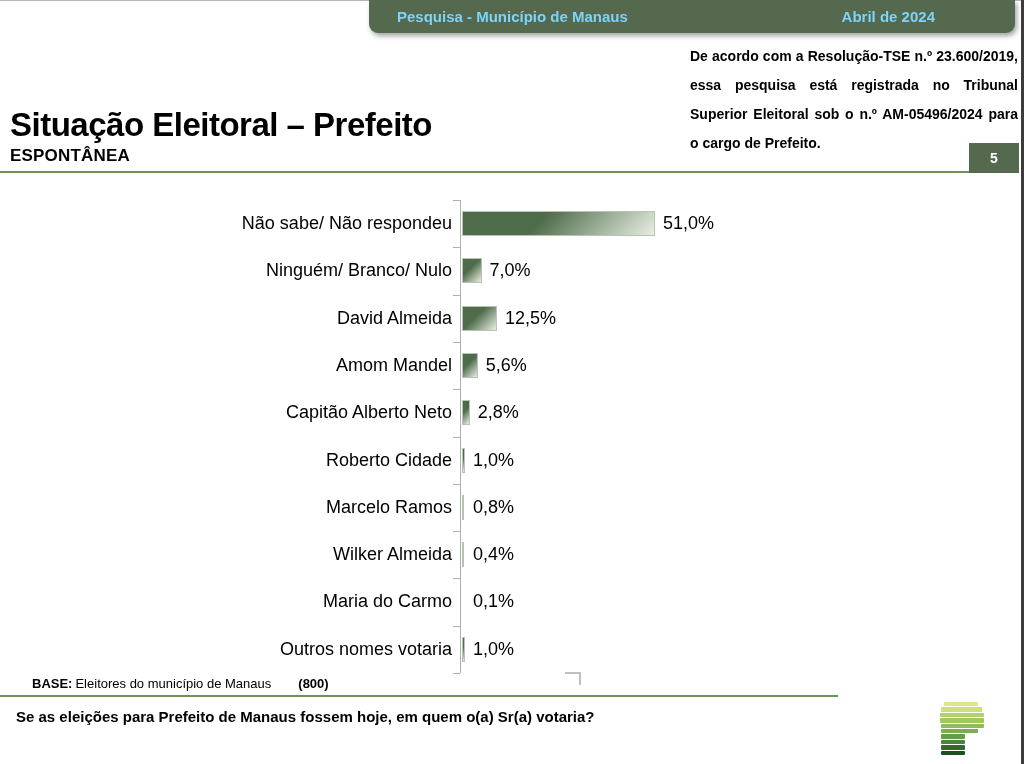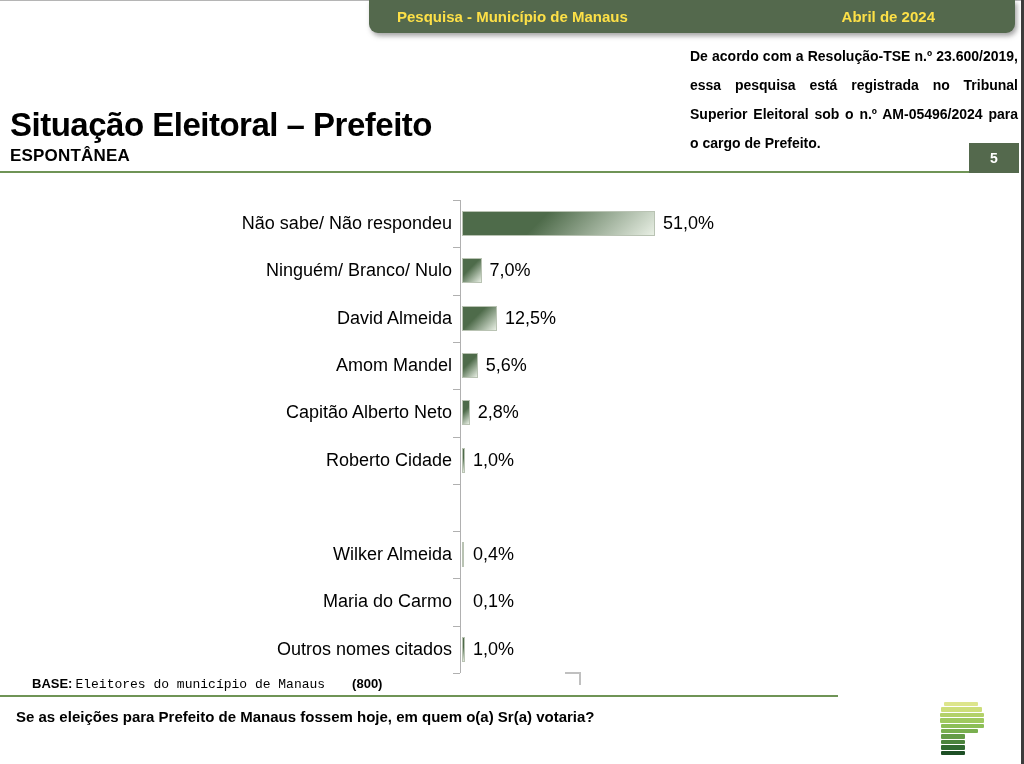--- a/index.html
+++ b/index.html
@@ -7,21 +7,21 @@
     width:1024px;height:764px;position:relative;background:#ffffff;
     font-family:"Liberation Sans","DejaVu Sans",sans-serif;color:#000;
     overflow:hidden;
   }
   .top-edge{position:absolute;left:0;top:0;width:1024px;height:1px;background:#b5b5b5;}
   .right-edge{position:absolute;right:0;top:0;width:3px;height:764px;background:#3c3c3c;}
 
   .header-bar{
     position:absolute;left:369px;top:0;width:646px;height:33px;box-sizing:border-box;
     border-radius:0 0 9px 9px;display:flex;align-items:center;justify-content:space-between;
-    padding:0 80px 0 28px;color:#fde047;font-weight:bold;font-size:15px;
+    padding:0 80px 0 28px;color:#7dd3fc;font-weight:bold;font-size:15px;
     box-shadow:2px 3px 5px rgba(90,90,90,.55);
   }
 
   .title-block{position:absolute;left:10px;top:76px;}
   .page-title{font-size:33px;font-weight:bold;letter-spacing:-.5px;line-height:36px;margin-top:31px;}
   .page-subtitle{font-size:17px;font-weight:bold;margin-top:3px;letter-spacing:.2px;}
 
   .disclaimer{
     position:absolute;left:690px;top:42px;width:328px;
     font-size:14px;font-weight:bold;text-align:justify;line-height:29px;
@@ -50,21 +50,21 @@
   .val-label{
     position:absolute;top:0;height:47px;line-height:47px;font-size:18px;white-space:nowrap;
   }
   .corner-mark{
     position:absolute;left:565px;top:672px;width:14px;height:11px;
     border-top:2px solid #c0c0c0;border-right:2px solid #c0c0c0;
   }
 
   .base-note{position:absolute;left:8px;top:676px;font-size:13px;}
   .base-note .b{font-weight:bold;margin-left:24px;}
-  .base-note .mid{margin:1px 3px;font-family:Liberation Mono, monospace;}
+  .base-note .mid{margin:1px 3px;}
   .footer-rule{position:absolute;left:0;top:695px;width:838px;height:2px;}
   .question{position:absolute;left:16px;top:708px;font-size:15px;font-weight:bold;}
 
   .logo{position:absolute;left:940px;top:702px;width:48px;}
   .logo-bar{height:4.4px;margin-bottom:1px;border-radius:1px;}
 </style>
 </head>
 <body>
 
 <div class="top-edge"></div>
@@ -124,31 +124,36 @@
     <div class="chart-row" style="top: 189.2px;">
       <div class="cat-label">Capitão Alberto Neto</div>
       <div class="bar" style="width: 7.8px; background: linear-gradient(135deg, rgb(78, 107, 74) 40%, rgb(232, 239, 228) 100%);"></div>
       <div class="val-label" style="left: 477.84px;">2,8%</div>
     </div>
     <div class="chart-row" style="top: 236.5px;">
       <div class="cat-label">Roberto Cidade</div>
       <div class="bar" style="width: 2.8px; background: linear-gradient(135deg, rgb(78, 107, 74) 40%, rgb(232, 239, 228) 100%);"></div>
       <div class="val-label" style="left: 473px;">1,0%</div>
     </div>
+    <div class="chart-row" style="top: 283.8px;">
+      <div class="cat-label">Marcelo Ramos</div>
+      <div class="bar" style="width: 2.2px; background: linear-gradient(135deg, rgb(78, 107, 74) 40%, rgb(232, 239, 228) 100%);"></div>
+      <div class="val-label" style="left: 473px;">0,8%</div>
+    </div>
     <div class="chart-row" style="top: 331.1px;">
       <div class="cat-label">Wilker Almeida</div>
       <div class="bar" style="width: 1.1px; background: linear-gradient(135deg, rgb(78, 107, 74) 40%, rgb(232, 239, 228) 100%);"></div>
       <div class="val-label" style="left: 473px;">0,4%</div>
     </div>
     <div class="chart-row" style="top: 378.4px;">
       <div class="cat-label">Maria do Carmo</div>
       <div class="val-label" style="left: 473px;">0,1%</div>
     </div>
     <div class="chart-row" style="top: 425.7px;">
-      <div class="cat-label">Outros nomes citados</div>
+      <div class="cat-label">Outros nomes votaria</div>
       <div class="bar" style="width: 2.8px; background: linear-gradient(135deg, rgb(78, 107, 74) 40%, rgb(232, 239, 228) 100%);"></div>
       <div class="val-label" style="left: 473px;">1,0%</div>
     </div>
   </div>
 
 <div class="corner-mark"></div>
 
 <div class="base-note"><span class="b">BASE:</span><span class="mid">Eleitores do município de Manaus</span><span class="b">(800)</span></div>
 
 <div class="footer-rule" style="background: rgb(111, 148, 86);"></div>

